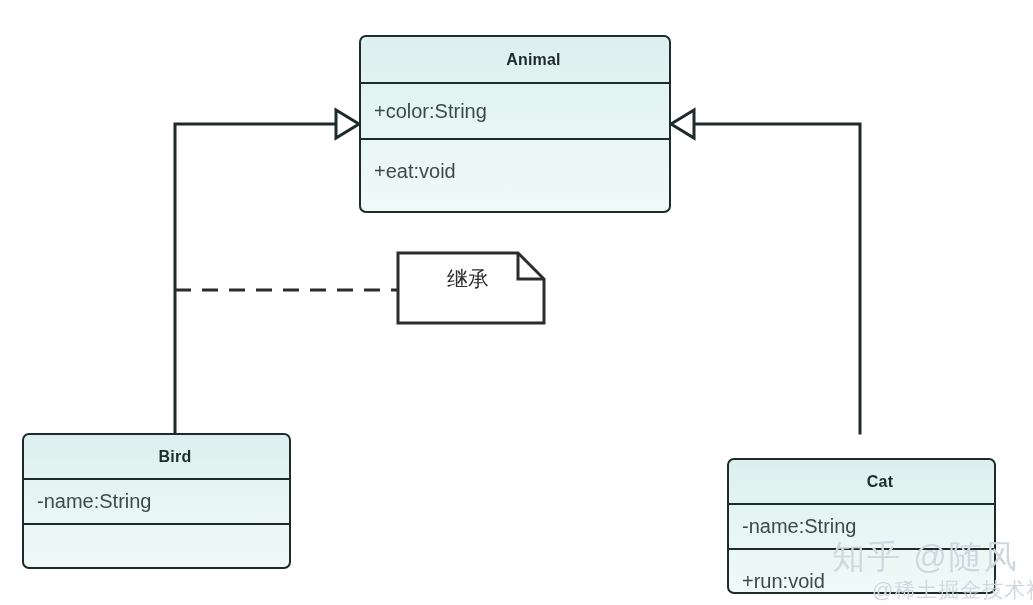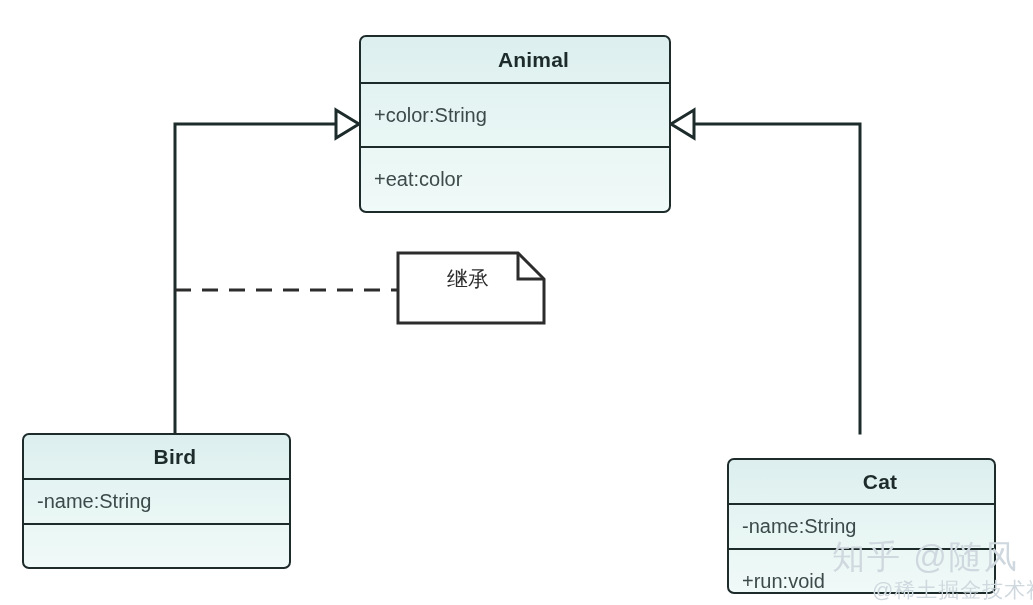--- a/index.html
+++ b/index.html
@@ -29,21 +29,21 @@
   }
   .uml-row {
     box-sizing: border-box;
     display: flex;
     align-items: center;
     color: #2b3a3a;
   }
   .uml-title {
     justify-content: center;
     font-weight: bold;
-    font-size: 21px;
+    font-size: 16px;
     letter-spacing: 0.2px;
     color: #1d2b2b;
     border-bottom: 2.5px solid #1d2b2b;
     padding-left: 37px;
   }
   .uml-attr {
     padding-left: 13px;
     font-size: 20px;
     border-bottom: 2.5px solid #1d2b2b;
     color: #3c4a4a;
@@ -118,22 +118,22 @@
     <path d="M 398 253 L 518 253 L 544 279 L 544 323 L 398 323 Z" fill="#ffffff" stroke="#2c2c2c" stroke-width="3" stroke-linejoin="miter"></path>
     <path d="M 518 253 L 518 279 L 544 279" fill="none" stroke="#2c2c2c" stroke-width="3" stroke-linejoin="miter"></path>
   </svg>
 
   <div class="note-box" style="left:398px; top:253px; width:146px; height:52px;text-align:center;">
     <span class="note-text">继承</span>
   </div>
 
   <div class="uml-class" style="left:359px; top:35px; width:312px; height:178px;">
     <div class="uml-row uml-title" style="height:47px;">Animal</div>
-    <div class="uml-row uml-attr" style="height:64px;">+color:String</div>
-    <div class="uml-row uml-method" style="height:62px;">+eat:color</div>
+    <div class="uml-row uml-attr" style="height:56px;">+color:String</div>
+    <div class="uml-row uml-method" style="height:62px;">+eat:void</div>
   </div>
 
   <div class="uml-class" style="left:22px; top:433px; width:269px; height:136px;">
     <div class="uml-row uml-title" style="height:45px;">Bird</div>
     <div class="uml-row uml-attr" style="height:45px;">-name:String</div>
   </div>
 
   <div class="uml-class" style="left:727px; top:458px; width:269px; height:136px;">
     <div class="uml-row uml-title" style="height:45px;">Cat</div>
     <div class="uml-row uml-attr" style="height:45px;">-name:String</div>

